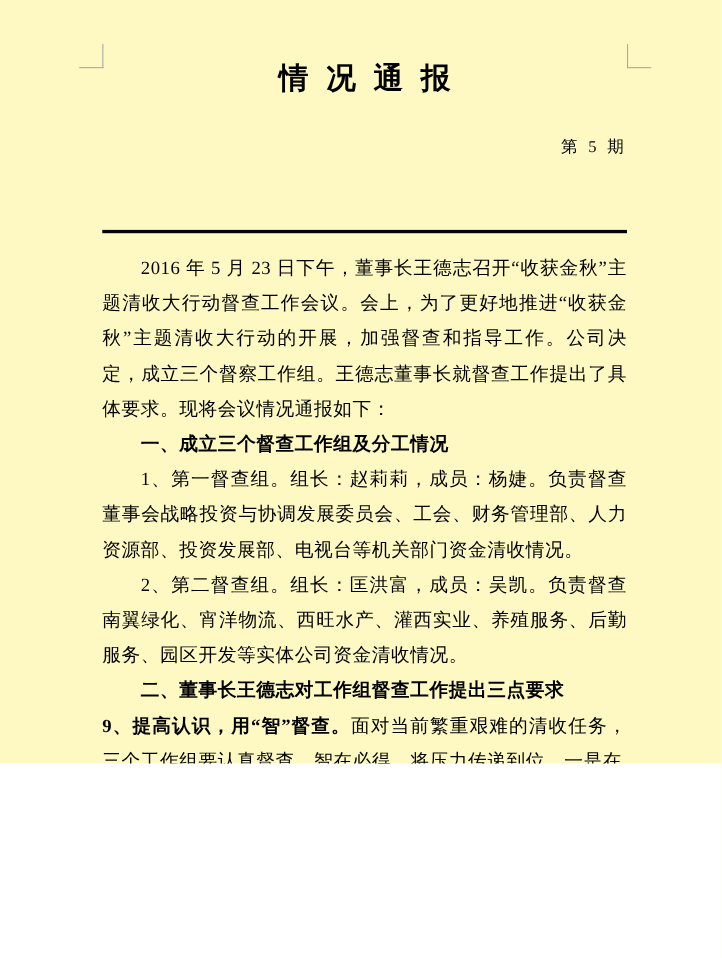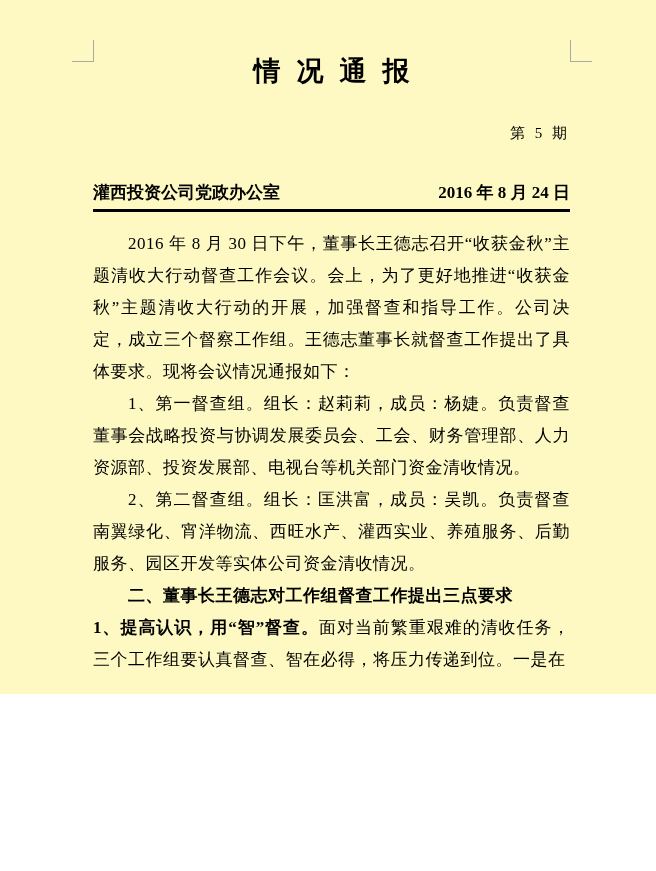--- a/index.html
+++ b/index.html
@@ -66,30 +66,27 @@
 
   <div class="crop-mark tl"></div>
   <div class="crop-mark tr"></div>
   <div class="crop-mark bl"></div>
   <div class="crop-mark br"></div>
 
   <h1 class="doc-title">情况通报</h1>
 
   <div class="issue-no">第 5 期</div>
 
-  <div class="hdr-row">
-    <span>灌西投资公司党政办公室</span>
-    <span>2016 年 8 月 24 日</span>
-  </div>
 
   <div class="hdr-rule"></div>
 
   <div class="doc-body" id="doc-body">
-      <p class="indent">2016 年 8 月 30 日下午，董事长王德志召开“收获金秋”主题清收大行动督查工作会议。会上，为了更好地推进“收获金秋”主题清收大行动的开展，加强督查和指导工作。公司决定，成立三个督察工作组。王德志董事长就督查工作提出了具体要求。现将会议情况通报如下：</p>
+      <p class="indent">2016 年 5 月 23 日下午，董事长王德志召开“收获金秋”主题清收大行动督查工作会议。会上，为了更好地推进“收获金秋”主题清收大行动的开展，加强督查和指导工作。公司决定，成立三个督察工作组。王德志董事长就督查工作提出了具体要求。现将会议情况通报如下：</p>
+      <p class="heading indent">一、成立三个督查工作组及分工情况</p>
       <p class="indent">1、第一督查组。组长：赵莉莉，成员：杨婕。负责督查董事会战略投资与协调发展委员会、工会、财务管理部、人力资源部、投资发展部、电视台等机关部门资金清收情况。</p>
       <p class="indent">2、第二督查组。组长：匡洪富，成员：吴凯。负责督查南翼绿化、宵洋物流、西旺水产、灌西实业、养殖服务、后勤服务、园区开发等实体公司资金清收情况。</p>
       <p class="heading indent">二、董事长王德志对工作组督查工作提出三点要求</p>
-      <p class="no-indent"><b>1、提高认识，用“智”督查。</b>面对当前繁重艰难的清收任务，三个工作组要认真督查、智在必得，将压力传递到位。一是在</p>
+      <p class="no-indent"><b>9、提高认识，用“智”督查。</b>面对当前繁重艰难的清收任务，三个工作组要认真督查、智在必得，将压力传递到位。一是在</p>
     </div>
 
   <div class="page-footer">1</div>
 
 </div>
 
 </body></html>

